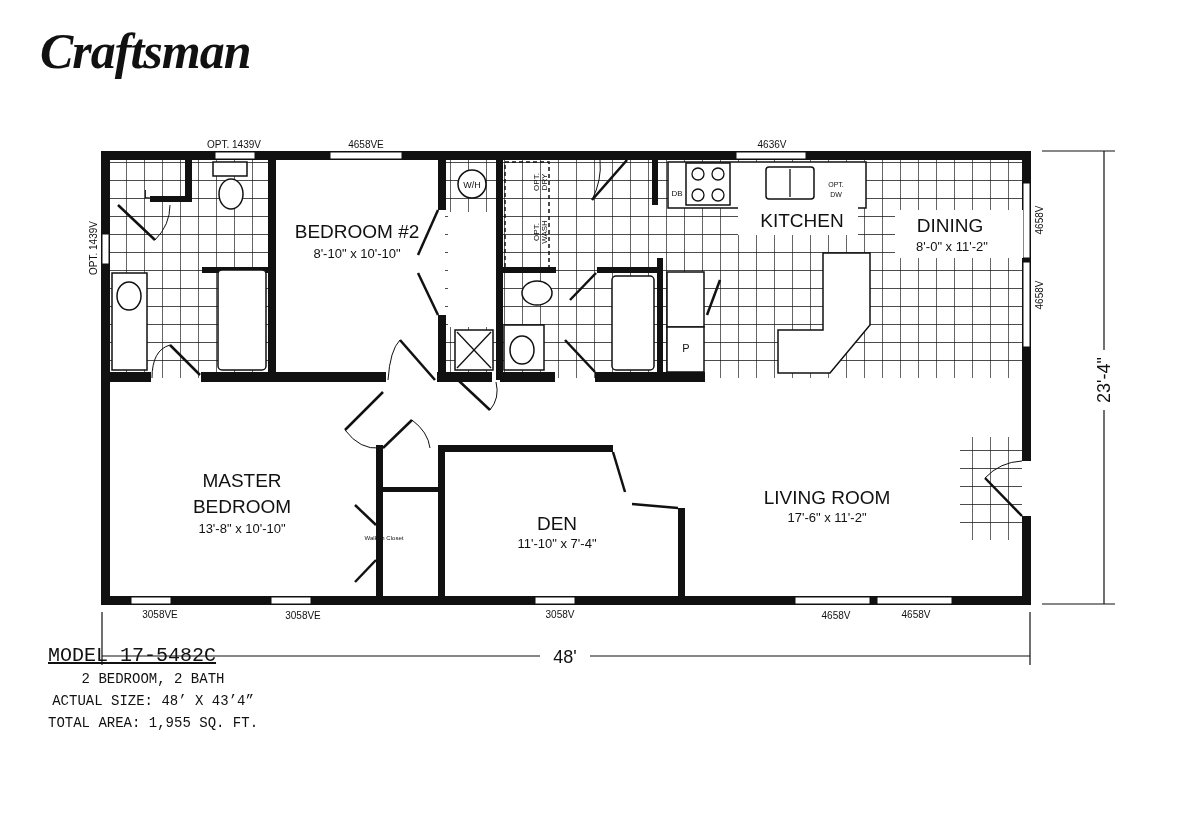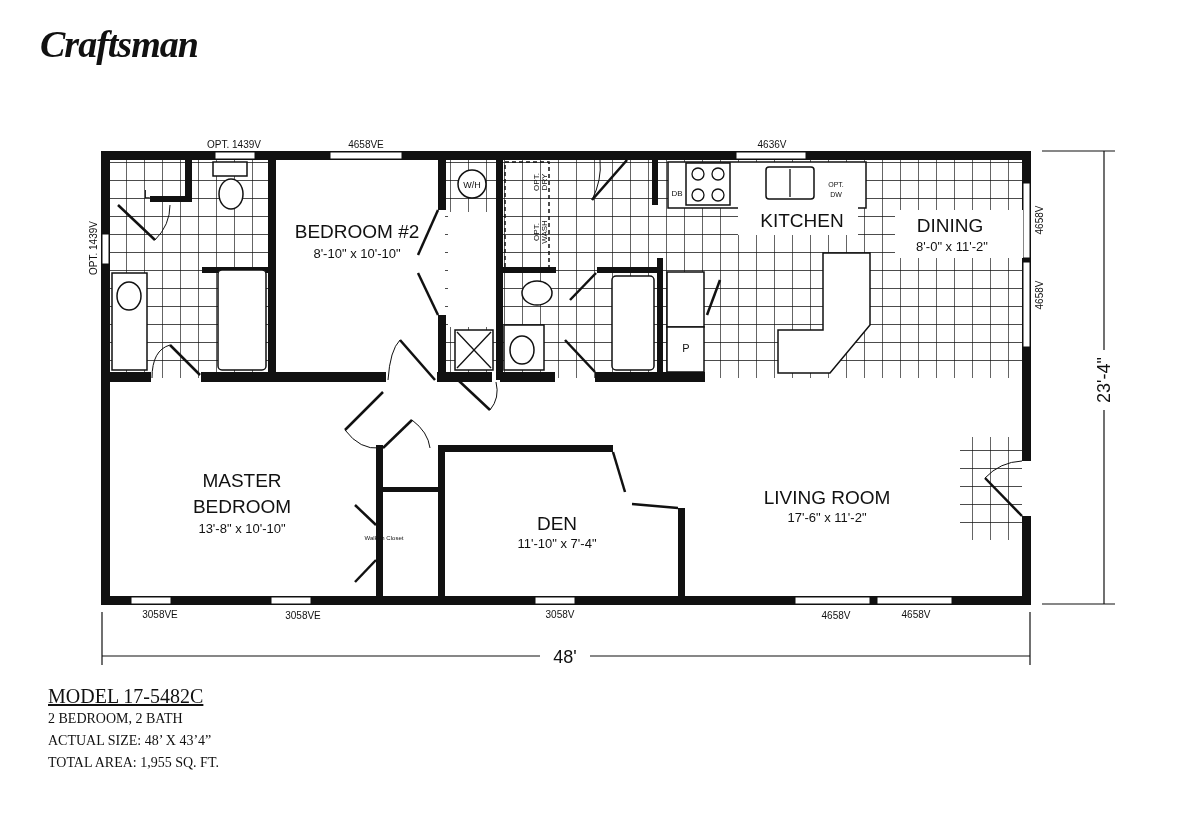--- a/index.html
+++ b/index.html
@@ -1,21 +1,21 @@
 <!DOCTYPE html>
 <html><head>
 <meta charset="utf-8">
 <style>
   html, body { margin: 0; padding: 0; background: #ffffff; }
   body { width: 1200px; height: 818px; position: relative; overflow: hidden; font-family: "Liberation Sans", sans-serif; color: #111; }
-  .brand { position: absolute; left: 40px; top: 22px; font-family: "Liberation Serif", serif; font-style: italic; font-weight: bold; font-size: 38px; letter-spacing: -1px; color: #111; }
+  .brand { position: absolute; left: 40px; top: 22px; font-family: "Liberation Serif", serif; font-style: italic; font-weight: bold; font-size: 50px; letter-spacing: -1px; color: #111; }
   svg.plan { position: absolute; left: 0; top: 0; }
-  .info { position: absolute; left: 48px; top: 684px; font-family: Liberation Serif, serif; color: #111; }
+  .info { position: absolute; left: 48px; top: 644px; font-family: Liberation Mono, monospace; color: #111; }
   .info .model { font-size: 20px; text-decoration: underline; line-height: 24px; }
-  .info .line { font-size: 14px; line-height: 22px; }
+  .info .line { font-size: 14px; line-height: 22px; text-align: center; }
   svg text { font-family: "Liberation Sans", sans-serif; fill: #111; }
 </style>
 </head>
 <body>
 
 <div class="brand">Craftsman</div>
 
 <svg class="plan" width="1200" height="818" viewBox="0 0 1200 818">
   <defs>
     <pattern id="tile" width="18" height="18" patternUnits="userSpaceOnUse">

